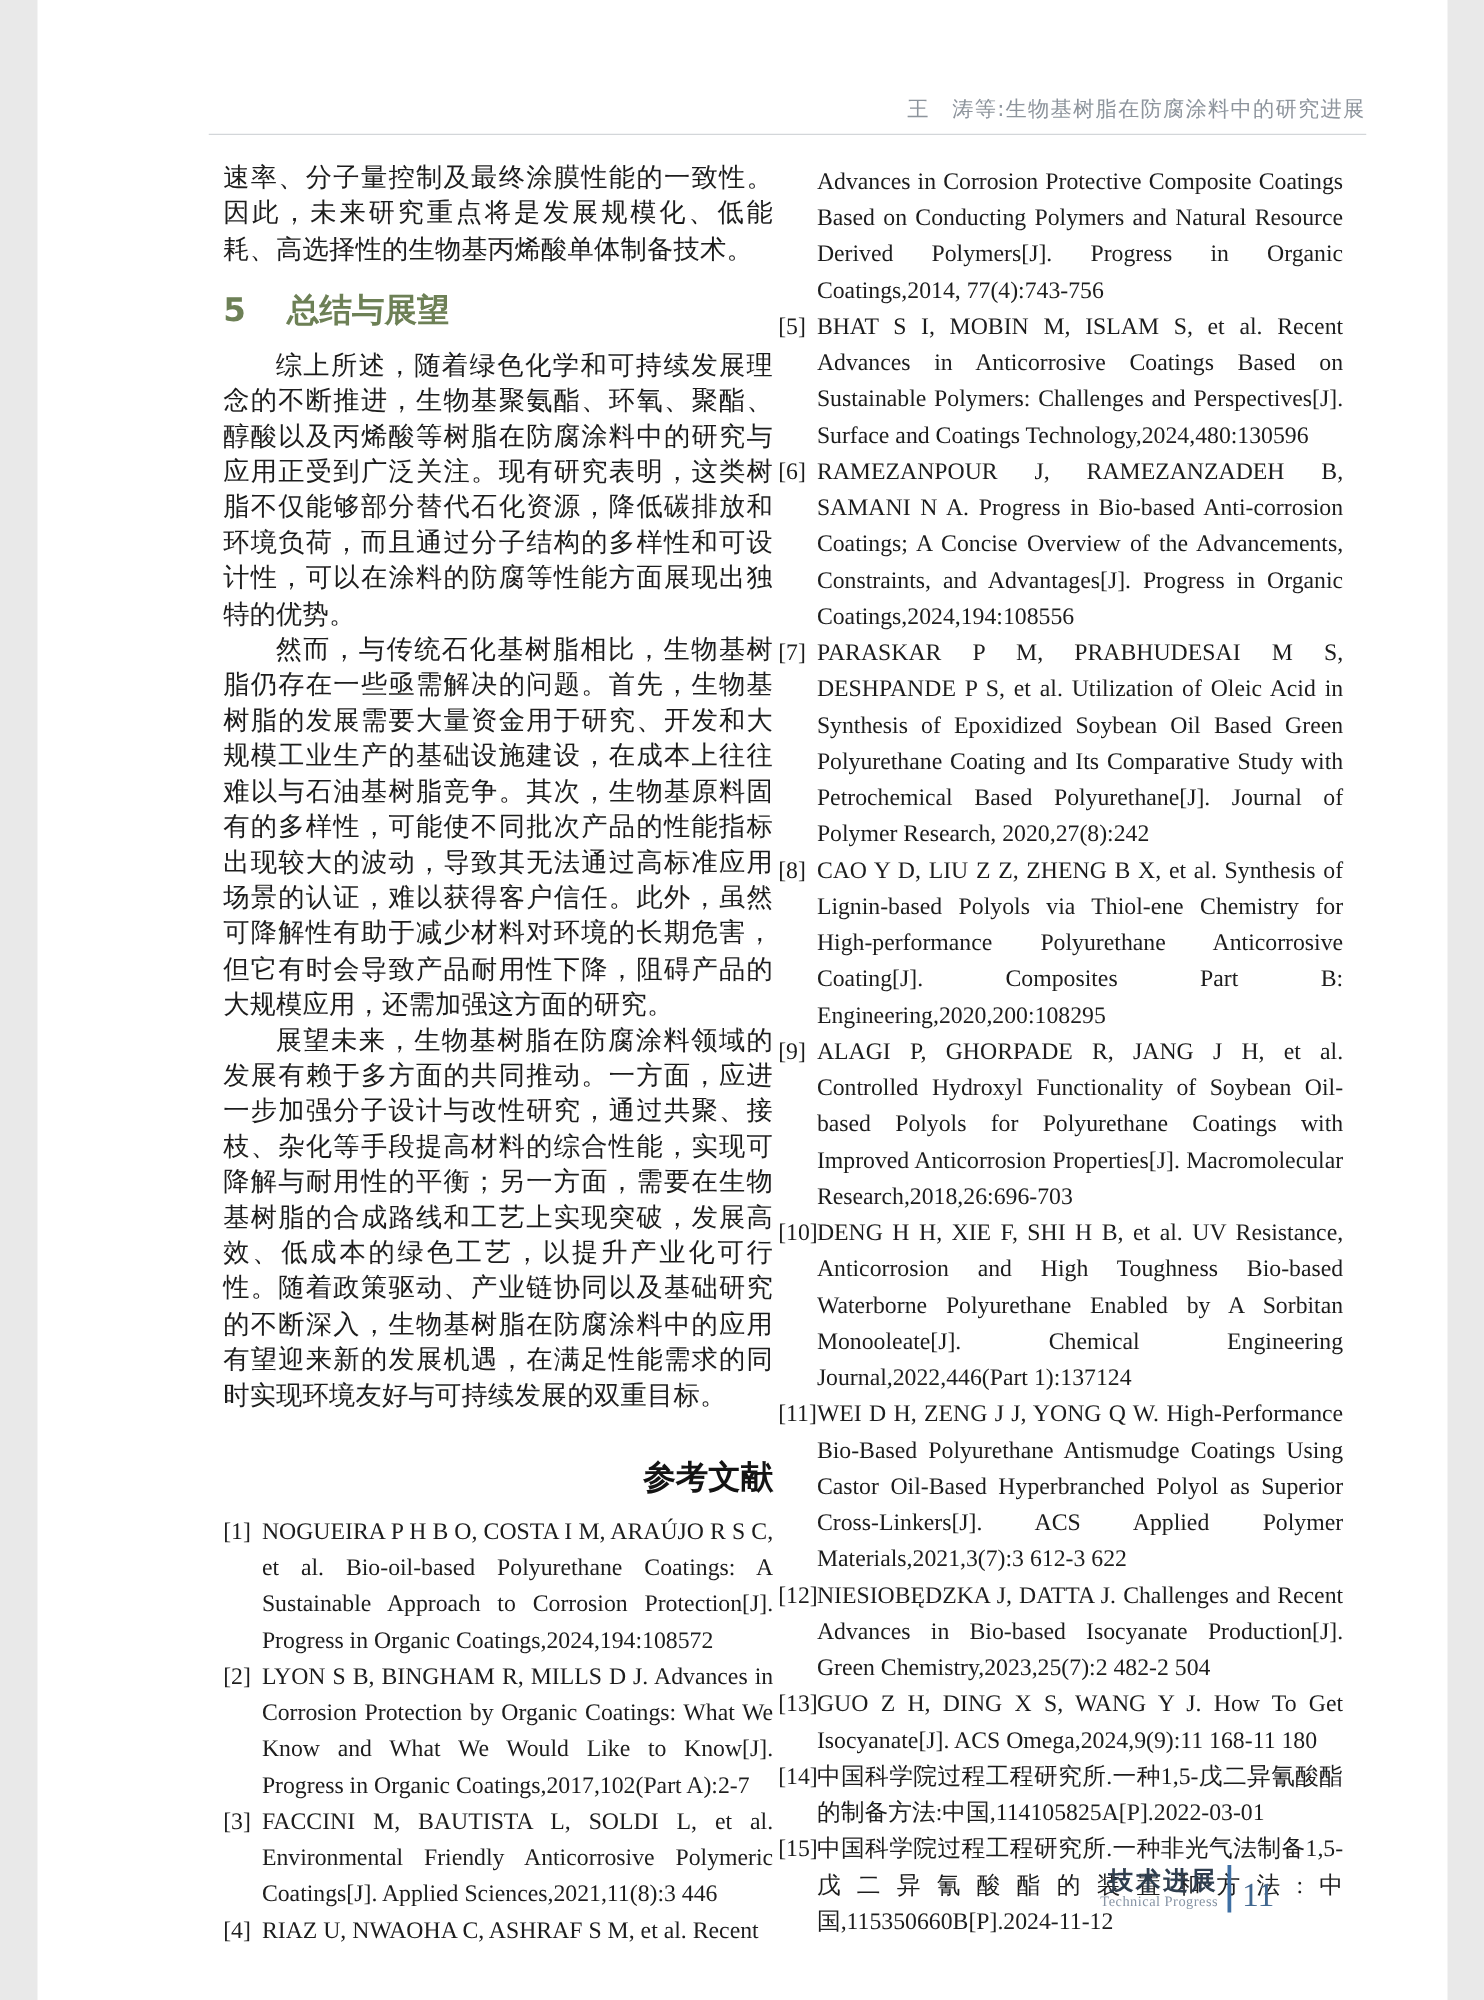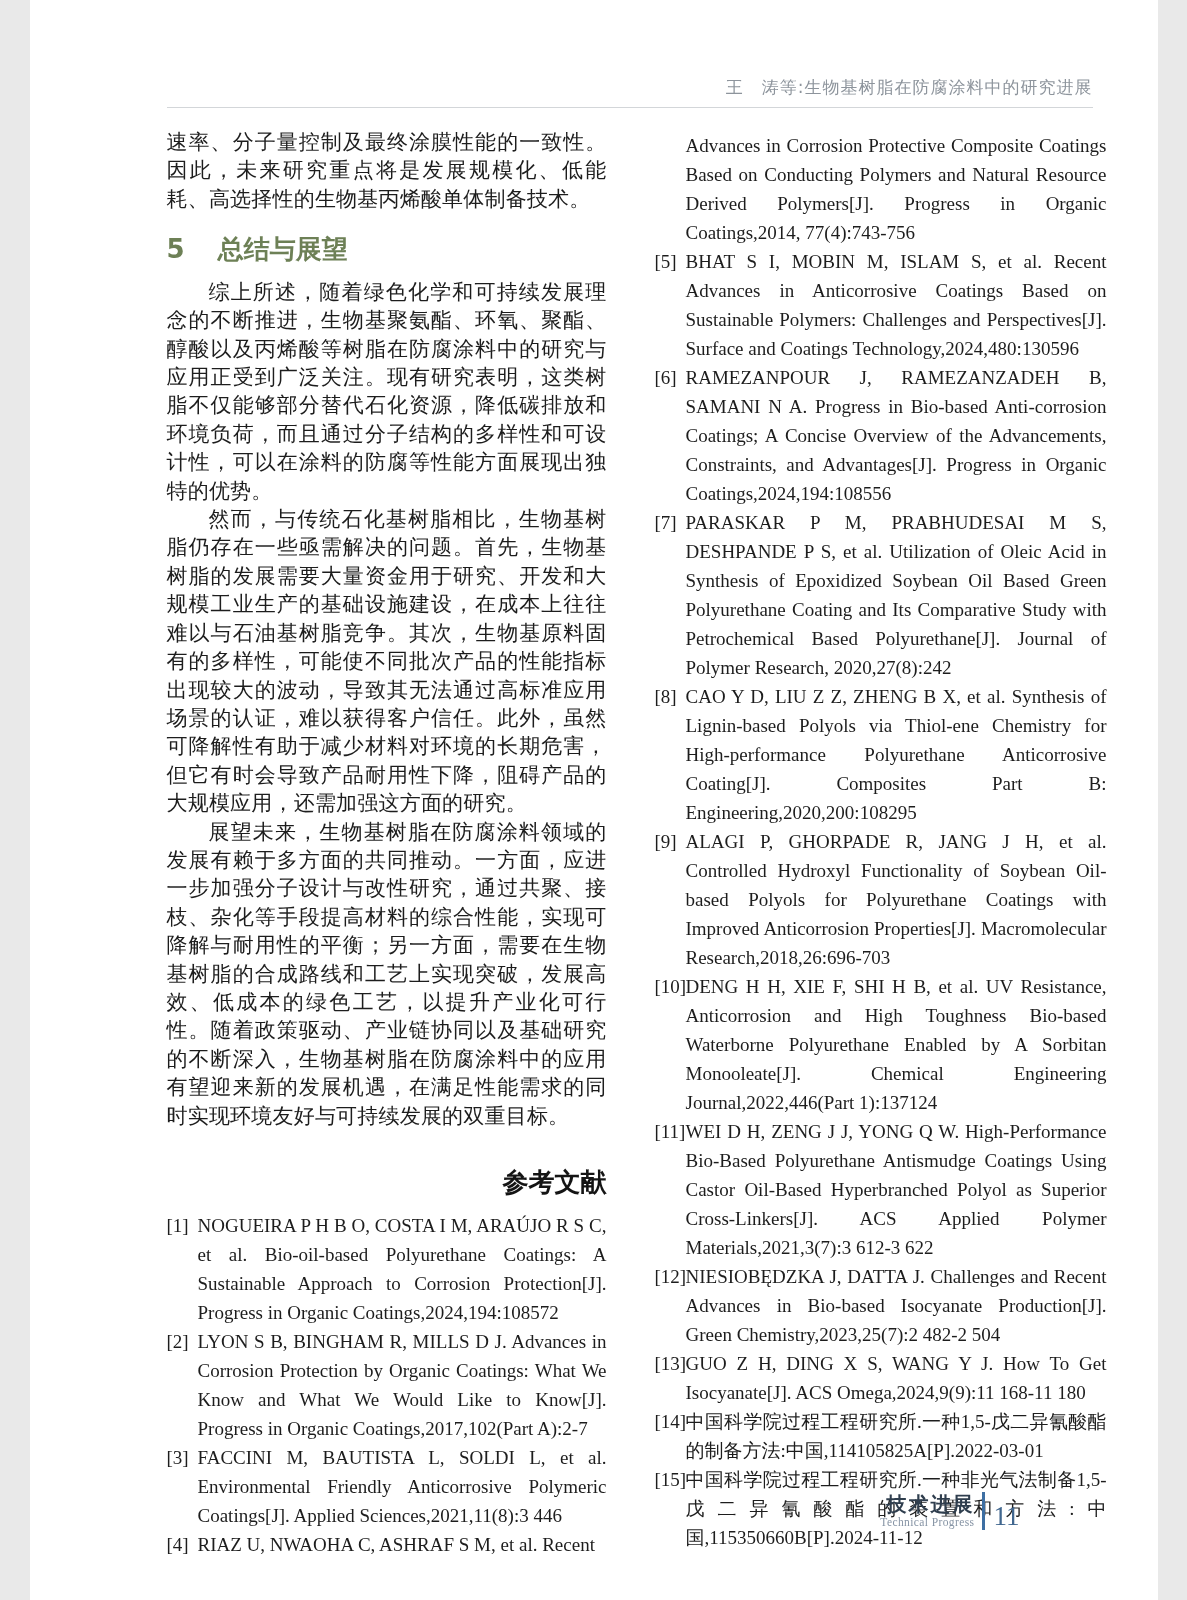--- a/index.html
+++ b/index.html
@@ -18,22 +18,22 @@
     text-align:right;
     font-family:"DejaVu Sans","Liberation Sans",sans-serif;
     font-size:17px;color:#8d949c;letter-spacing:1px;
   }
   .head-rule{
     position:absolute;top:107px;left:137px;width:926px;height:1px;
     background:#d3d6d9;
   }
   
   .columns{position:absolute;top:128px;left:137px;width:926px;}
-  .col-left{position:absolute;left:0;top:0;width:440px;}
-  .col-right{position:absolute;left:488px;top:3px;width:452px;}
+  .col-left{position:absolute;left:12px;top:0;width:440px;}
+  .col-right{position:absolute;left:456px;top:3px;width:452px;}
   
   .cn{
     margin:0;
     font-size:21px;line-height:28.4px;
     text-align:justify;
     letter-spacing:0.2px;
   }
   .indent{text-indent:2em;}
   
   .sec-head{

